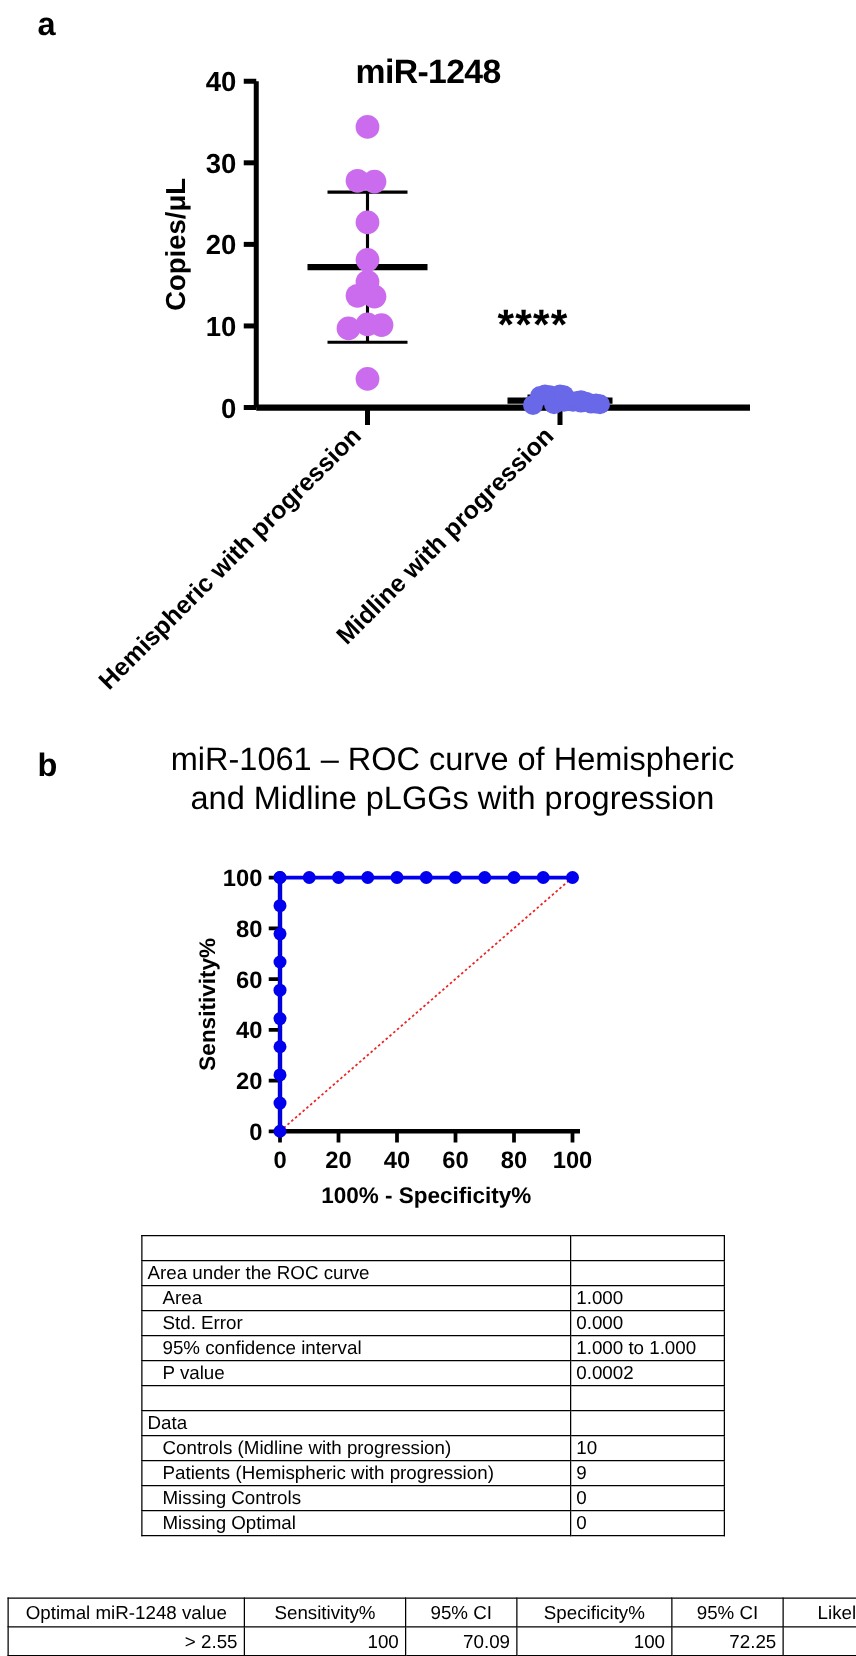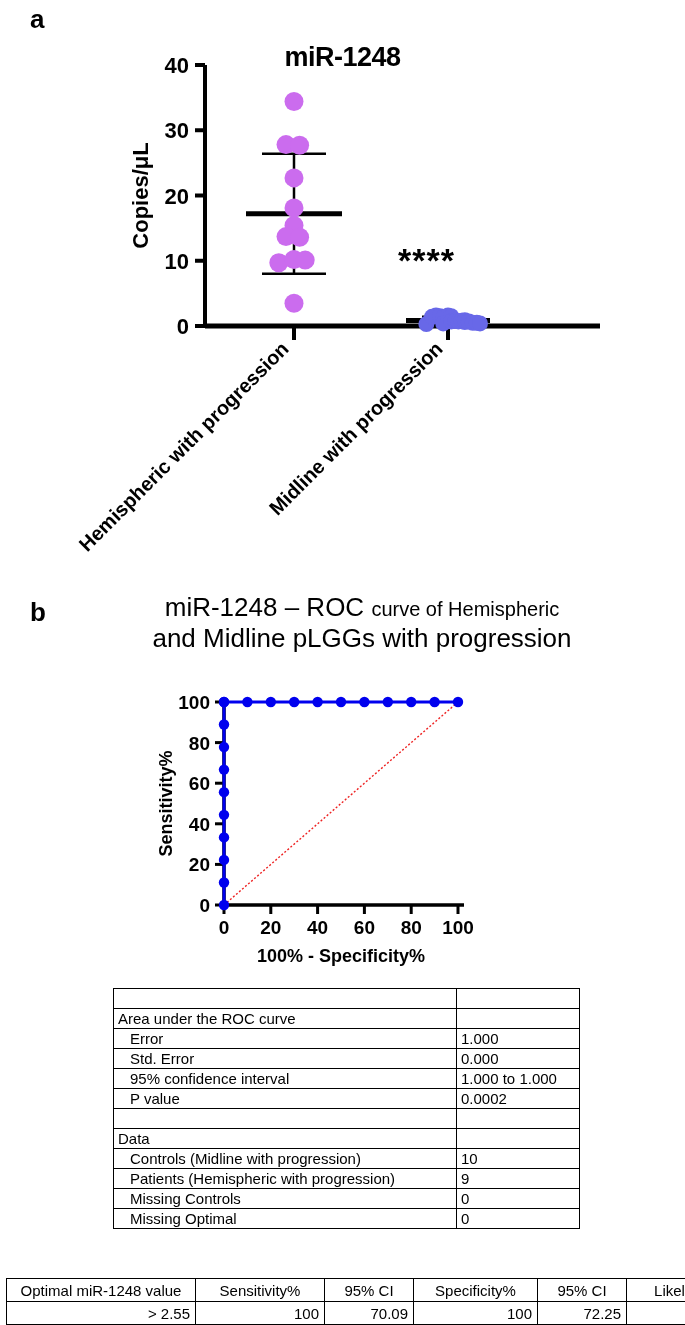--- a/index.html
+++ b/index.html
@@ -54,21 +54,21 @@
   
   #panel-b { position: absolute; left: 0; top: 580px; width: 685px; height: 745px; }
   #panel-b-letter { left: 30px; top: 19px; }
   #roc-title {
     position: absolute;
     left: 62px; width: 600px; top: 12px;
     text-align: center;
     font-size: 26px;
     line-height: 1.18;
   }
-  #roc-title .small { font-size: 20px; }
+  #roc-title .small { font-size: 26px; }
   #roc-svg { position: absolute; left: 0; top: 100px; }
   .roc-tick-label {
     font-family: "Liberation Sans", sans-serif;
     font-size: 19px; font-weight: bold; fill: #000;
   }
   .roc-ax-title {
     font-family: "Liberation Sans", sans-serif;
     font-size: 18px; font-weight: bold; fill: #000;
   }
   
@@ -174,21 +174,21 @@
       <circle cx="472.8" cy="322.7375" r="8" fill="#6868e8"></circle>
       <circle cx="476.8" cy="322.7375" r="8" fill="#6868e8"></circle>
       <circle cx="480" cy="323.39" r="8" fill="#6868e8"></circle>
     </svg>
   <div id="sig-stars">****</div>
 </div>
 
 <div id="panel-b">
   <div class="panel-letter" id="panel-b-letter">b</div>
   <div id="roc-title">
-    <span>miR-1248 – ROC</span>
+    <span>miR-1061 – ROC</span>
     <span class="small">curve of Hemispheric</span><br>
     <span>and Midline pLGGs with progression</span>
   </div>
 
   <svg id="roc-svg" width="685" height="290">
       <line x1="224" y1="225" x2="464" y2="225" stroke="#000" stroke-width="3.5"></line>
       <line x1="224" y1="225" x2="224" y2="22" stroke="#000" stroke-width="3.5"></line>
       <line x1="224" y1="225" x2="224" y2="234" stroke="#000" stroke-width="3"></line>
       <text x="224" y="254" text-anchor="middle" class="roc-tick-label">0</text>
       <line x1="270.8" y1="225" x2="270.8" y2="234" stroke="#000" stroke-width="3"></line>
@@ -244,21 +244,21 @@
     <tbody>
         <tr class="blank">
           <td class="lab"></td>
           <td class="val"></td>
         </tr>
         <tr>
           <td class="lab">Area under the ROC curve</td>
           <td class="val"></td>
         </tr>
         <tr class="indent">
-          <td class="lab">Error</td>
+          <td class="lab">Area</td>
           <td class="val">1.000</td>
         </tr>
         <tr class="indent">
           <td class="lab">Std. Error</td>
           <td class="val">0.000</td>
         </tr>
         <tr class="indent">
           <td class="lab">95% confidence interval</td>
           <td class="val">1.000 to 1.000</td>
         </tr>

